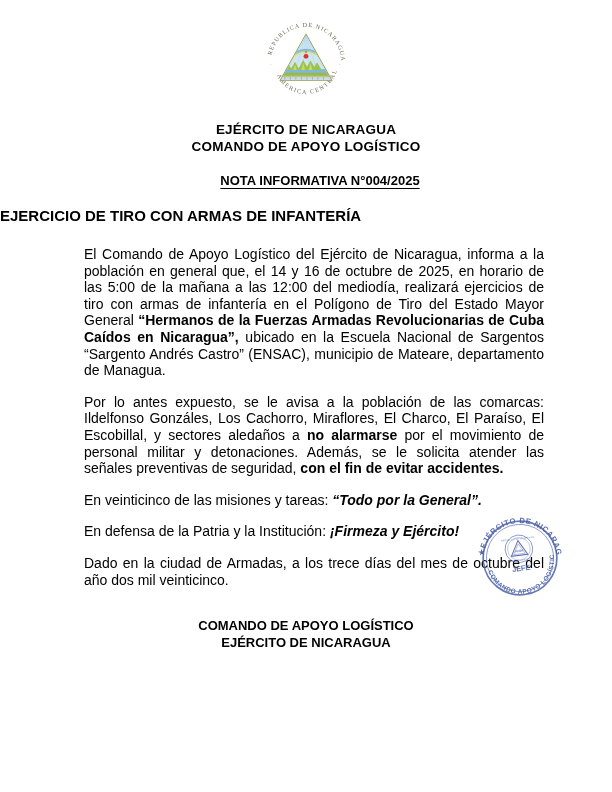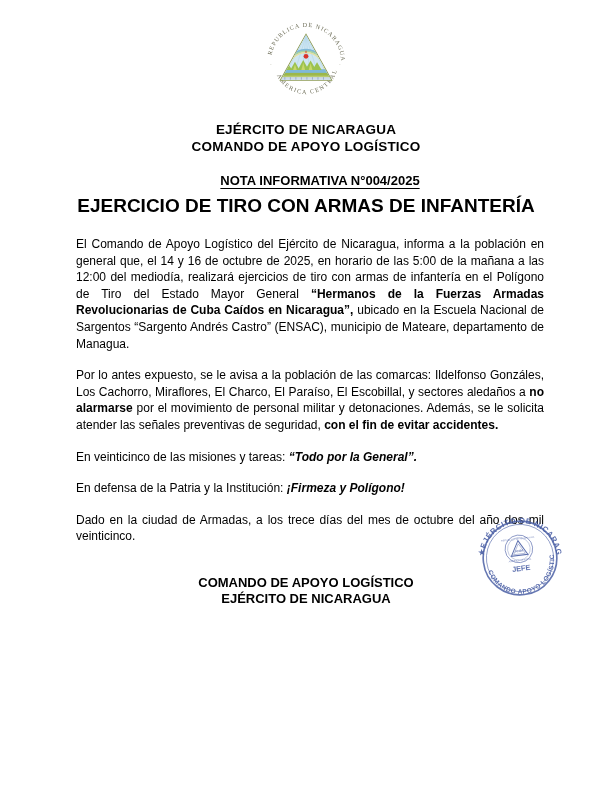--- a/index.html
+++ b/index.html
@@ -53,36 +53,36 @@
     font-size: 13px;
     font-weight: bold;
     line-height: 16px;
     padding-left: 28px;
   }
   .nota-line span.u {
     text-decoration: underline;
     text-underline-offset: 2.5px;
   }
   .subject-line {
-    text-align: center;
-    margin-top: 8px;
-    font-size: 19px;
+    text-align: left;
+    margin-top: 18px;
+    font-size: 15px;
     font-weight: bold;
     line-height: 17px;
   }
 
   
   .body-wrap {
     margin: 0 auto;
     width: 476px;
     padding-top: 22px;
   }
   p.para {
-    margin: 0 0 15px 8px;
-    font-size: 12px;
+    margin: 0 0 15px 16px;
+    font-size: 14px;
     line-height: 16.6px;
     text-align: justify;
     text-justify: inter-word;
   }
   p.para.last-of-group {
     margin-bottom: 0;
   }
   .sp-mid { margin-bottom: 17px; }
   b { font-weight: bold; }
   i.bi {
@@ -203,21 +203,21 @@
   <div class="subject-line">EJERCICIO DE TIRO CON ARMAS DE INFANTERÍA</div>
 
   <div class="body-wrap">
 
     <p class="para sp-mid"><span>El Comando de Apoyo Logístico del Ejército de Nicaragua, informa a la población en general que, el 14 y 16 de octubre de 2025, en horario de las 5:00 de la mañana a las 12:00 del mediodía, realizará ejercicios de tiro con armas de infantería en el Polígono de Tiro del Estado Mayor General </span><b>“Hermanos de la Fuerzas Armadas Revolucionarias de Cuba Caídos en Nicaragua”,</b><span> ubicado en la Escuela Nacional de Sargentos “Sargento Andrés Castro” (ENSAC), municipio de Mateare, departamento de Managua.</span></p>
 
     <p class="para sp-mid"><span>Por lo antes expuesto, se le avisa a la población de las comarcas: Ildelfonso Gonzáles, Los Cachorro, Miraflores, El Charco, El Paraíso, El Escobillal, y sectores aledaños a </span><b>no alarmarse</b><span> por el movimiento de personal militar y detonaciones. Además, se le solicita atender las señales preventivas de seguridad, </span><b>con el fin de evitar accidentes.</b></p>
 
     <p class="para sp-mid"><span>En veinticinco de las misiones y tareas: </span><i class="bi">“Todo por la General”.</i></p>
 
-    <p class="para sp-mid"><span>En defensa de la Patria y la Institución: </span><i class="bi">¡Firmeza y Polígono!</i></p>
+    <p class="para sp-mid"><span>En defensa de la Patria y la Institución: </span><i class="bi">¡Firmeza y Ejército!</i></p>
 
     <p class="para last-of-group">Dado en la ciudad de Armadas, a los trece días del mes de octubre del año dos mil veinticinco.</p>
 
   </div>
 
   <div class="sign-block">
     <div class="sign-line">COMANDO DE APOYO LOGÍSTICO</div>
     <div class="sign-line">EJÉRCITO DE NICARAGUA</div>
   </div>
 

